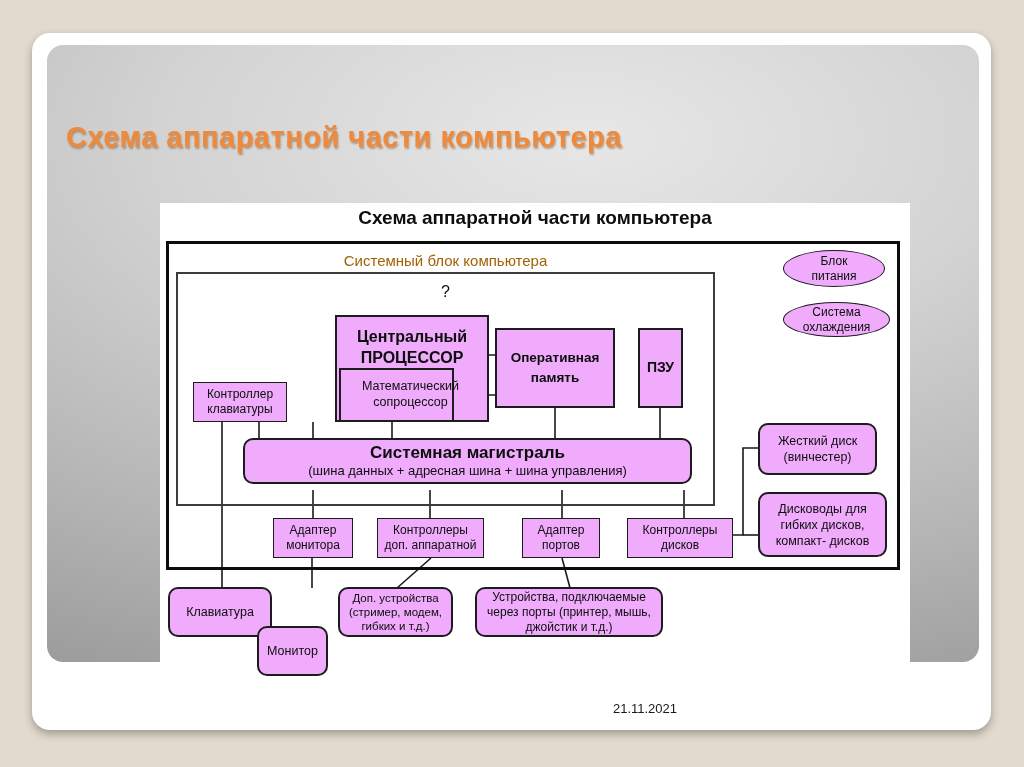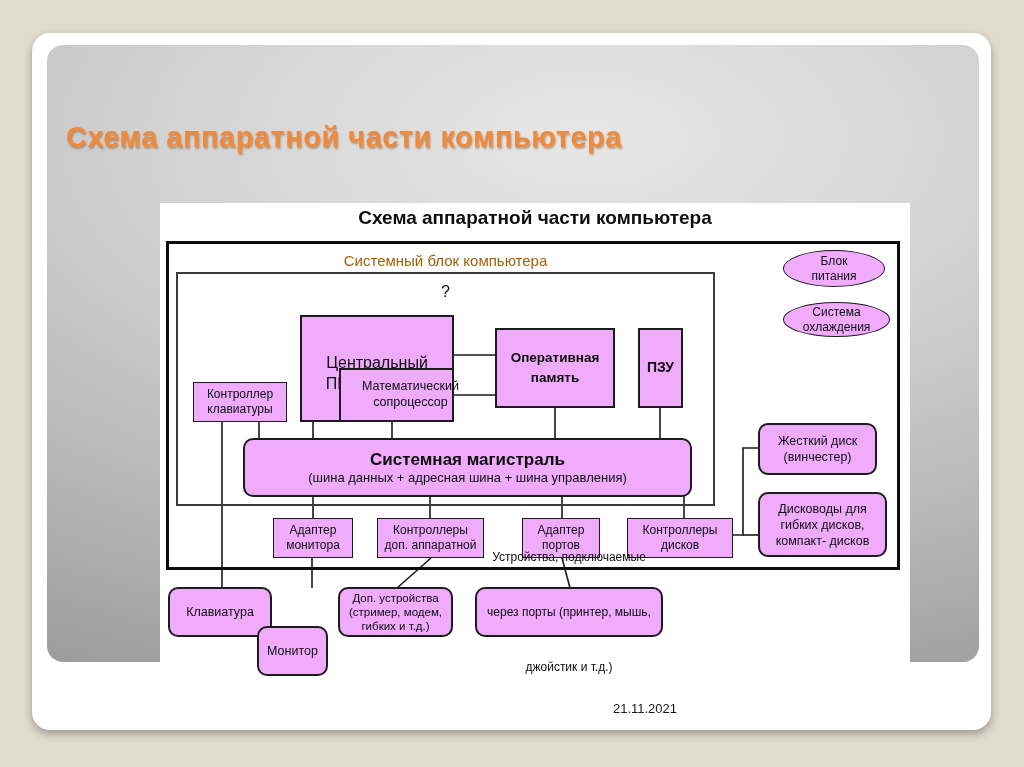--- a/index.html
+++ b/index.html
@@ -52,29 +52,29 @@
   .node{
     position:absolute;box-sizing:border-box;
     display:flex;flex-direction:column;align-items:center;justify-content:center;
     text-align:center;background:#f0abfc;border:2px solid #1c1c1c;
     font-size:12px;line-height:1.25;color:#0d0d0d;
   }
   .node span{display:block;}
   .thin{border-width:1.5px;}
   .rounded{border-radius:10px;}
   .ellipse{border-radius:50%;border-width:1.5px;}
-  .cpu{justify-content:center;padding-top:9px;font-size:16px;font-weight:normal;line-height:1.32;}
+  .cpu{justify-content:flex-start;padding-top:9px;font-size:16px;font-weight:bold;line-height:1.32;margin-left:35px;}
   .copro{font-size:12.5px;padding-left:28px;}
   .ram{font-size:13.5px;font-weight:bold;line-height:1.45;}
   .rom{font-size:14px;font-weight:bold;}
   .bus .bus-title{font-size:17px;font-weight:bold;line-height:20px;}
   .bus .bus-sub{font-size:13px;line-height:16px;}
   .small12{font-size:12px;}
   .dev3{font-size:11.5px;line-height:14px;}
-  .dev3b{font-size:12px;line-height:15px;gap:40px;}
+  .dev3b{font-size:12px;line-height:15px;}
   .side{font-size:12.5px;line-height:16px;}
 </style>
 </head>
 <body>
 
 <div class="stage">
   <div class="slide">
     <div class="slide-gray"></div>
     <h1 class="slide-title">Схема аппаратной части компьютера</h1>
 
@@ -120,21 +120,21 @@
 
       <div class="node rom" style="left:478px;top:125px;width:45px;height:80px;">
         <span>ПЗУ</span>
       </div>
 
       <div class="node ram" style="left:335px;top:125px;width:120px;height:80px;">
         <span>Оперативная</span>
         <span>память</span>
       </div>
 
-      <div class="node rounded bus" style="left:83px;top:235px;width:449px;height:59px;align-items:center;">
+      <div class="node rounded bus" style="left:83px;top:235px;width:449px;height:46px;align-items:center;">
         <span class="bus-title">Системная магистраль</span>
         <span class="bus-sub">(шина данных + адресная шина + шина управления)</span>
       </div>
 
       <div class="node thin small12" style="left:33px;top:179px;width:94px;height:40px;">
         <span>Контроллер</span>
         <span>клавиатуры</span>
       </div>
 
       <div class="node thin small12" style="left:113px;top:315px;width:80px;height:40px;">

